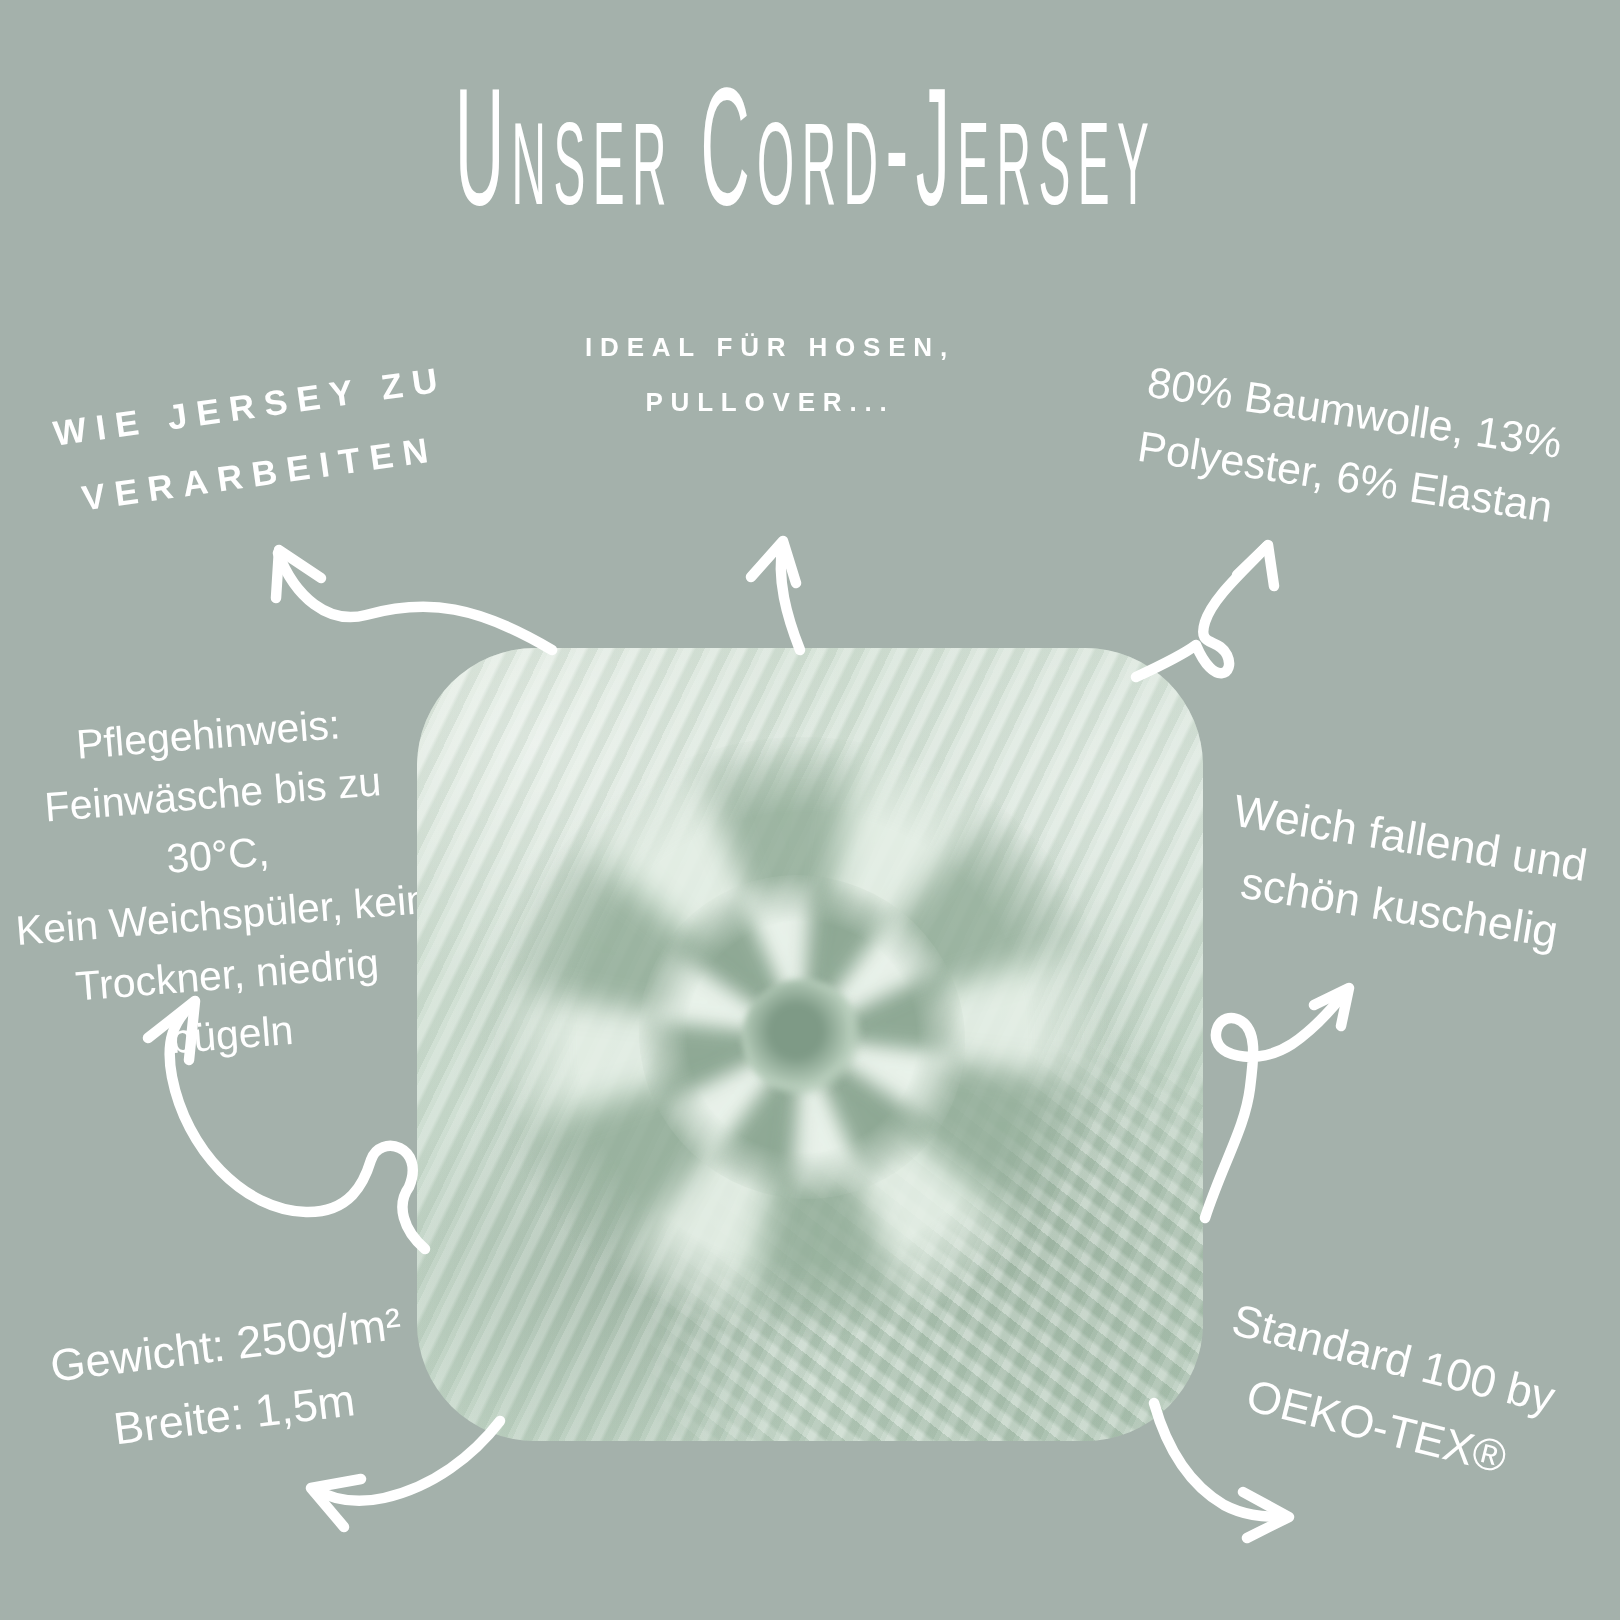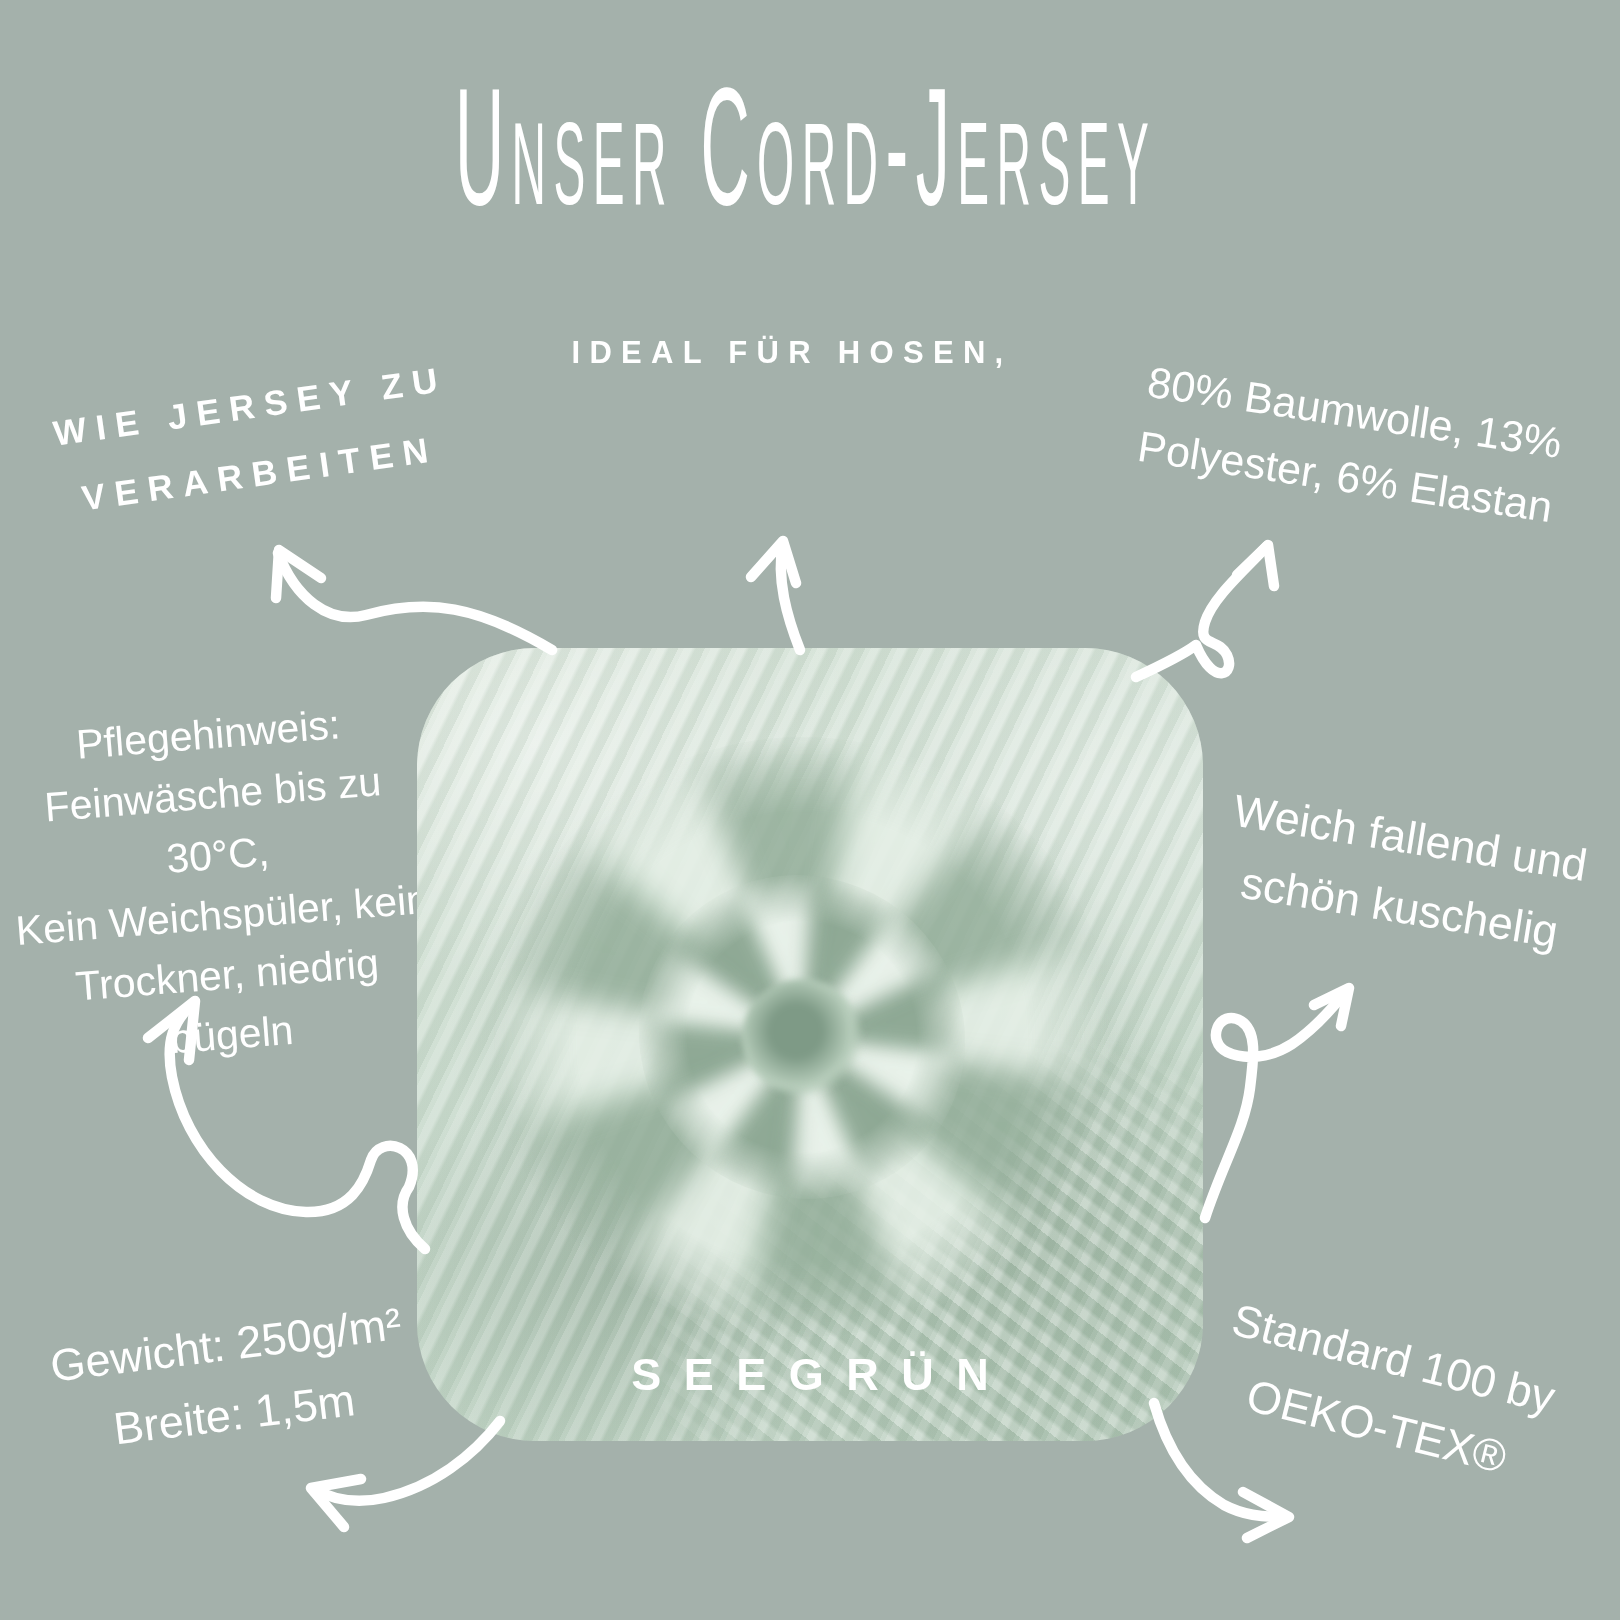--- a/index.html
+++ b/index.html
@@ -19,22 +19,22 @@
     font-variant:small-caps;letter-spacing:12px;color:#fff;
     transform:scale(0.62,1.52);transform-origin:center top;
     white-space:nowrap;
   }
 
   
   .note{position:absolute;text-align:center;color:#fff;}
   .note .ln{display:block;}
   .note-top-left{left:55px;top:372px;width:400px;transform:rotate(-8deg);
     font-size:35px;letter-spacing:.28em;line-height:1.95;font-weight:700;}
-  .note-top-center{left:532px;top:320px;width:520px;
-    font-size:31px;letter-spacing:.30em;line-height:2.12;font-weight:700;}
+  .note-top-center{left:510px;top:320px;width:520px;
+    font-size:26px;letter-spacing:.30em;line-height:2.12;font-weight:700;}
   .note-top-right{left:1115px;top:380px;width:470px;transform:rotate(8.5deg);
     font-size:43px;line-height:1.5;}
   .note-mid-left{left:5px;top:704px;width:430px;transform:rotate(-4.5deg);
     font-size:41px;line-height:1.47;}
   .note-mid-right{left:1225px;top:803px;width:360px;transform:rotate(9deg);
     font-size:45px;line-height:1.55;}
   .note-bottom-left{left:35px;top:1310px;width:390px;transform:rotate(-7deg);
     font-size:45px;line-height:1.55;}
   .note-bottom-right{left:1185px;top:1323px;width:400px;transform:rotate(14deg);
     font-size:45px;line-height:1.55;}
@@ -107,20 +107,21 @@
     <span class="title">Unser Cord-Jersey</span>
   </div>
 
   <div class="note note-top-left">
     <span class="ln">WIE JERSEY ZU</span>
     <span class="ln">VERARBEITEN</span>
   </div>
 
   <div class="note note-top-center">
     <span class="ln">IDEAL FÜR HOSEN,</span>
+    <span class="ln">PULLOVER...</span>
   </div>
 
   <div class="note note-top-right">
     <span class="ln">80% Baumwolle, 13%</span>
     <span class="ln">Polyester, 6% Elastan</span>
   </div>
 
   <div class="note note-mid-left">
     <span class="ln">Pflegehinweis:</span>
     <span class="ln">Feinwäsche bis zu 30°C,</span>
@@ -143,21 +144,20 @@
     <span class="ln">OEKO-TEX®</span>
   </div>
 
   <div class="fabric">
     <div class="shade"></div>
     <div class="ribs"></div>
     <div class="ribs-alt"></div>
     <div class="swirl"></div>
     <div class="swirl-inner"></div>
     <div class="swirl-core"></div>
-    <div class="fabric-label">SEEGRÜN</div>
   </div>
 
   <svg class="arrows" width="1620" height="1620" viewBox="0 0 1620 1620">
     <g>
       <path d="M 552 650 C 478 606 428 598 366 615 C 328 625 295 597 278 553"></path>
       <path d="M 276 598 L 279 550 L 321 578"></path>
     </g>
     <g>
       <path d="M 800 650 C 787 617 776 579 783 543"></path>
       <path d="M 751 577 L 783 541 L 796 583"></path>

